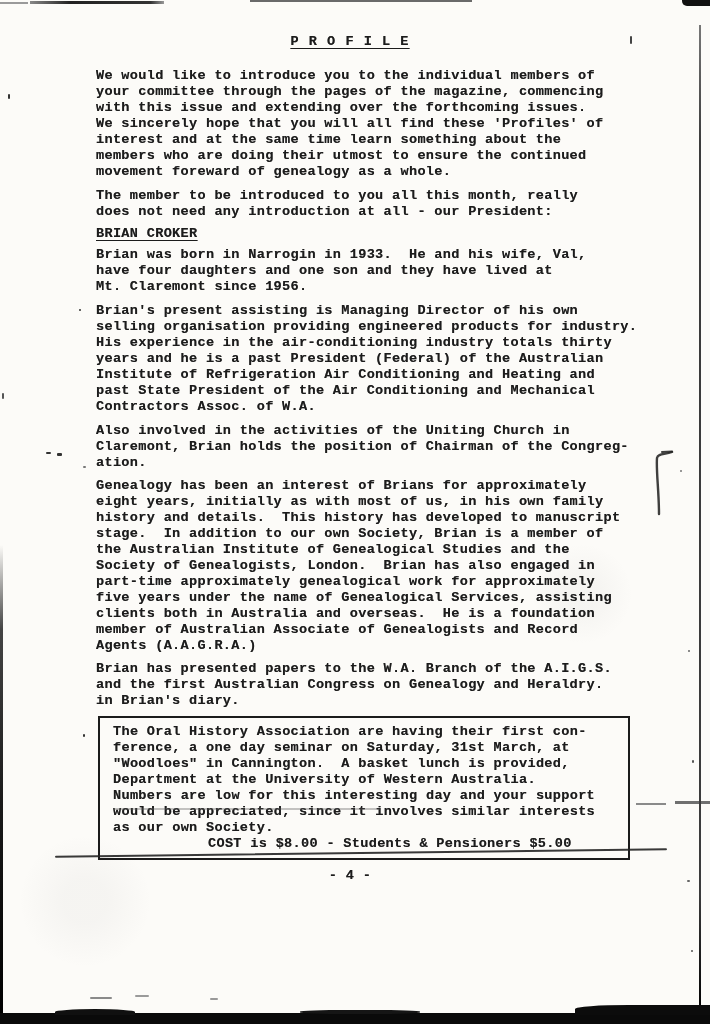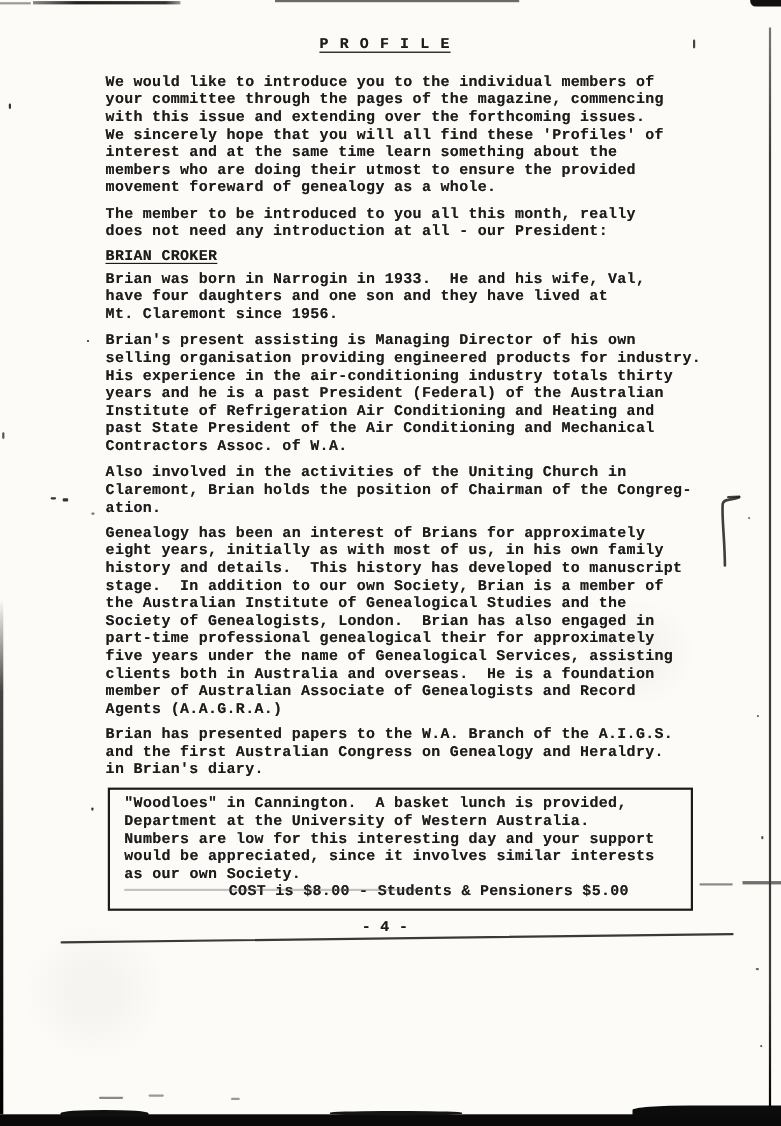--- a/index.html
+++ b/index.html
@@ -95,21 +95,21 @@
 
   <div class="content">
     <div class="doc-title">P R O F I L E</div>
 
     <div class="para">
         <div class="tline">We would like to introduce you to the individual members of</div>
         <div class="tline">your committee through the pages of the magazine, commencing</div>
         <div class="tline">with this issue and extending over the forthcoming issues.</div>
         <div class="tline">We sincerely hope that you will all find these 'Profiles' of</div>
         <div class="tline">interest and at the same time learn something about the</div>
-        <div class="tline">members who are doing their utmost to ensure the provided</div>
+        <div class="tline">members who are doing their utmost to ensure the continued</div>
         <div class="tline">movement foreward of genealogy as a whole.</div>
       </div>
     <div class="para mb6">
         <div class="tline">The member to be introduced to you all this month, really</div>
         <div class="tline">does not need any introduction at all - our President:</div>
       </div>
 
     <div class="sub-heading">BRIAN CROKER</div>
 
     <div class="para">
@@ -131,34 +131,36 @@
         <div class="tline">Claremont, Brian holds the position of Chairman of the Congreg-</div>
         <div class="tline">ation.</div>
       </div>
     <div class="para mb7">
         <div class="tline">Genealogy has been an interest of Brians for approximately</div>
         <div class="tline">eight years, initially as with most of us, in his own family</div>
         <div class="tline">history and details.  This history has developed to manuscript</div>
         <div class="tline">stage.  In addition to our own Society, Brian is a member of</div>
         <div class="tline">the Australian Institute of Genealogical Studies and the</div>
         <div class="tline">Society of Genealogists, London.  Brian has also engaged in</div>
-        <div class="tline">part-time professional genealogical their for approximately</div>
+        <div class="tline">part-time approximately genealogical work for approximately</div>
         <div class="tline">five years under the name of Genealogical Services, assisting</div>
         <div class="tline">clients both in Australia and overseas.  He is a foundation</div>
         <div class="tline">member of Australian Associate of Genealogists and Record</div>
         <div class="tline">Agents (A.A.G.R.A.)</div>
       </div>
     <div class="para mb7">
         <div class="tline">Brian has presented papers to the W.A. Branch of the A.I.G.S.</div>
         <div class="tline">and the first Australian Congress on Genealogy and Heraldry.</div>
         <div class="tline">in Brian's diary.</div>
       </div>
 
     <div class="notice-box">
       <div class="para" style="margin:0">
+          <div class="tline">The Oral History Association are having their first con-</div>
+          <div class="tline">ference, a one day seminar on Saturday, 31st March, at</div>
           <div class="tline">"Woodloes" in Cannington.  A basket lunch is provided,</div>
           <div class="tline">Department at the University of Western Australia.</div>
           <div class="tline">Numbers are low for this interesting day and your support</div>
           <div class="tline">would be appreciated, since it involves similar interests</div>
           <div class="tline">as our own Society.</div>
         </div>
       <div class="cost-line">COST is $8.00 - Students &amp; Pensioners $5.00</div>
       <div class="artifact pen-strike"></div>
       <div class="artifact rsvp-underline"></div>
       <div class="artifact rsvp-dash-a"></div>

